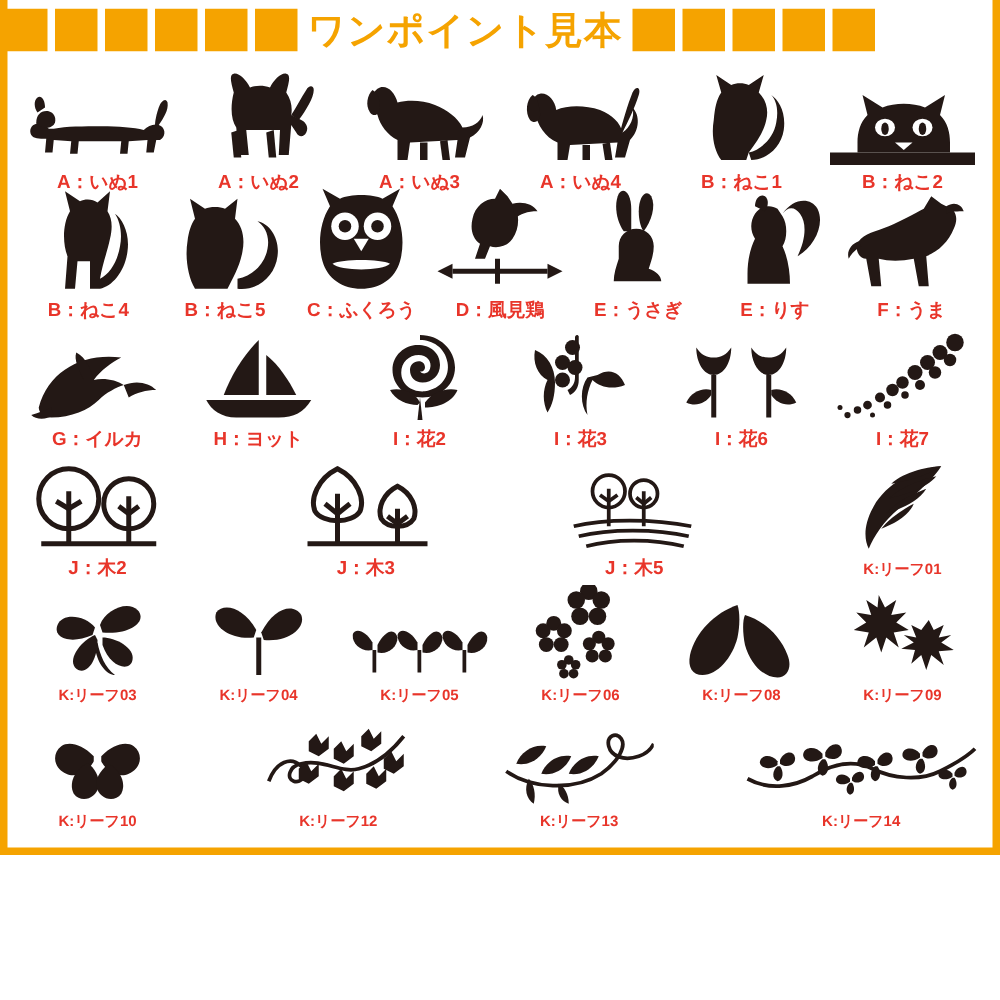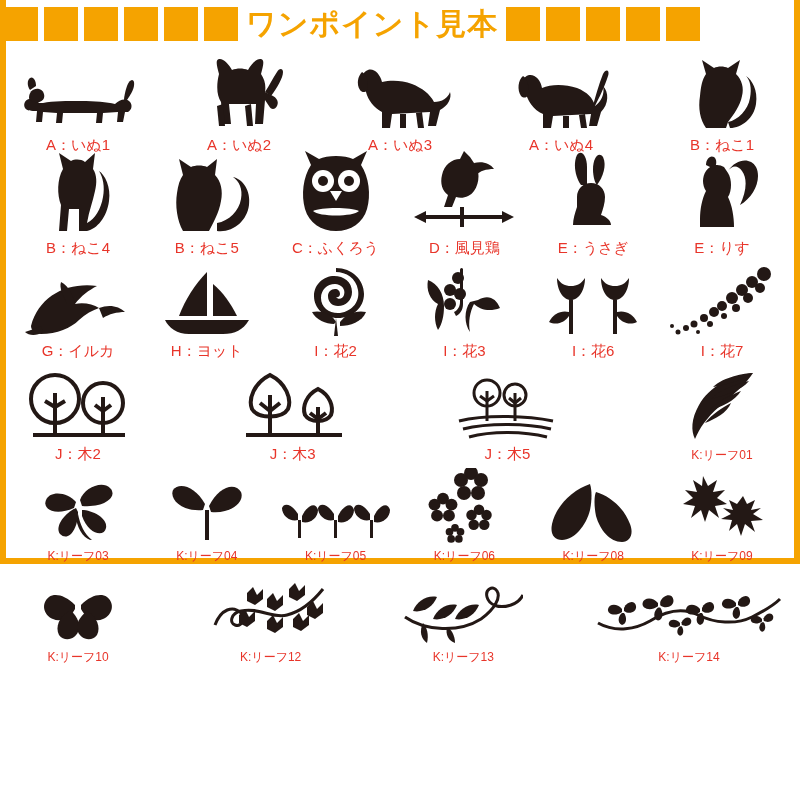--- a/index.html
+++ b/index.html
@@ -9,21 +9,21 @@
   body {
     width: 800px;
     height: 800px;
     background: #ffffff;
     font-family: "Liberation Sans", sans-serif;
     overflow: hidden;
     position: relative;
   }
   #page {
     width: 800px;
-    height: 564px;
+    height: 684px;
     position: relative;
     box-sizing: border-box;
     border-left: 6px solid #f5a300;
     border-right: 6px solid #f5a300;
     border-bottom: 6px solid #f5a300;
     background: #fff;
   }
   
   .header {
     position: relative;
@@ -86,21 +86,21 @@
     height: 78px;
     display: flex;
     align-items: flex-end;
     justify-content: center;
   }
   .art svg { display: block; }
   .caption {
     margin-top: 4px;
     font-size: 15px;
     color: #e8352a;
-    font-weight: normal;
+    font-weight: bold;
     text-align: center;
     white-space: nowrap;
     letter-spacing: 0px;
   }
   .caption.small { font-size: 12px; }
   .cell.wide { width: 190px; }
 </style>
 </head>
 <body>
 
@@ -190,20 +190,40 @@
           <svg width="84" height="76" viewBox="0 0 84 76">
             <g fill="#231815">
               <path d="M26 18 L22 4 L34 12 C38 10 44 10 48 12 L60 4 L56 18 C62 24 64 32 62 40 C60 50 54 58 48 66 L46 72 L26 72 C20 64 18 52 20 40 C21 30 22 24 26 18 Z"></path>
               <path d="M48 66 C58 64 68 54 70 42 C72 32 70 24 66 20 C72 24 78 34 76 48 C74 62 62 72 50 72 Z"></path>
             </g>
           </svg>
         </div>
         <div class="caption">B：ねこ1</div>
       </div>
 
+      <div class="cell">
+        <div class="art">
+          <svg width="116" height="58" viewBox="0 0 116 58">
+            <g fill="#231815">
+              <path d="M30 18 L26 2 L42 12 C52 8 66 8 76 12 L92 2 L88 18 C94 24 96 32 96 40 L96 48 L22 48 L22 40 C22 32 24 24 30 18 Z"></path>
+              <path d="M0 48 L116 48 L116 58 L0 58 Z"></path>
+            </g>
+            <g fill="#ffffff">
+              <ellipse cx="44" cy="28" rx="8" ry="7"></ellipse>
+              <ellipse cx="74" cy="28" rx="8" ry="7"></ellipse>
+              <path d="M52 40 L66 40 L59 46 Z"></path>
+            </g>
+            <g fill="#231815">
+              <ellipse cx="44" cy="29" rx="3" ry="5"></ellipse>
+              <ellipse cx="74" cy="29" rx="3" ry="5"></ellipse>
+            </g>
+          </svg>
+        </div>
+        <div class="caption">B：ねこ2</div>
+      </div>
     </div>
 
     <div class="row">
       <div class="cell">
         <div class="art">
           <svg width="74" height="86" viewBox="0 0 74 86">
             <g fill="#231815">
               <path d="M22 20 L18 4 L30 12 C34 10 40 10 44 13 L54 4 L52 20 C56 26 56 34 54 42 C52 52 48 62 46 74 L46 82 L38 82 L38 60 L28 60 L26 82 L18 82 L20 56 C16 46 16 30 22 20 Z"></path>
               <path d="M46 74 C54 70 60 60 62 48 C64 38 62 28 58 22 C64 26 70 38 68 52 C66 68 56 80 46 82 Z"></path>
             </g>
@@ -281,20 +301,32 @@
             <g fill="#231815">
               <path d="M40 16 C34 12 26 14 22 20 C18 26 18 34 22 40 C18 48 16 58 16 68 L16 76 L50 76 C50 66 48 54 44 46 C48 40 48 28 44 22 Z"></path>
               <path d="M44 20 C52 8 66 6 72 16 C78 28 70 46 56 54 C62 42 64 28 58 20 C54 14 48 14 44 20 Z"></path>
               <path d="M22 14 C22 8 26 4 30 6 C33 8 33 14 30 18 Z"></path>
             </g>
           </svg>
         </div>
         <div class="caption">E：りす</div>
       </div>
 
+      <div class="cell">
+        <div class="art">
+          <svg width="104" height="80" viewBox="0 0 104 80">
+            <g fill="#231815">
+              <path d="M76 8 L68 2 L62 12 C54 16 44 22 34 26 C24 30 14 32 10 38 C6 44 10 52 16 52 L20 74 L28 74 L26 52 C34 54 44 54 54 52 L58 74 L66 74 L64 50 C74 46 82 38 86 28 C90 20 88 12 80 10 Z"></path>
+              <path d="M80 10 C86 6 92 8 94 14 C90 14 84 14 80 16 Z"></path>
+              <path d="M10 38 C4 40 0 46 2 52 C4 48 8 44 12 42 Z"></path>
+            </g>
+          </svg>
+        </div>
+        <div class="caption">F：うま</div>
+      </div>
     </div>
 
     <div class="row">
       <div class="cell">
         <div class="art">
           <svg width="110" height="60" viewBox="0 0 110 60">
             <g fill="#231815">
               <path d="M8 48 C16 18 44 4 74 8 C66 12 58 18 52 26 C60 24 70 26 76 30 C70 32 62 36 56 42 C48 50 34 56 18 56 C12 56 8 52 8 48 Z"></path>
               <path d="M44 26 C40 18 36 10 38 4 C46 8 50 18 52 26 Z"></path>
               <path d="M76 30 C86 26 96 28 102 34 C94 34 86 36 80 40 Z"></path>

